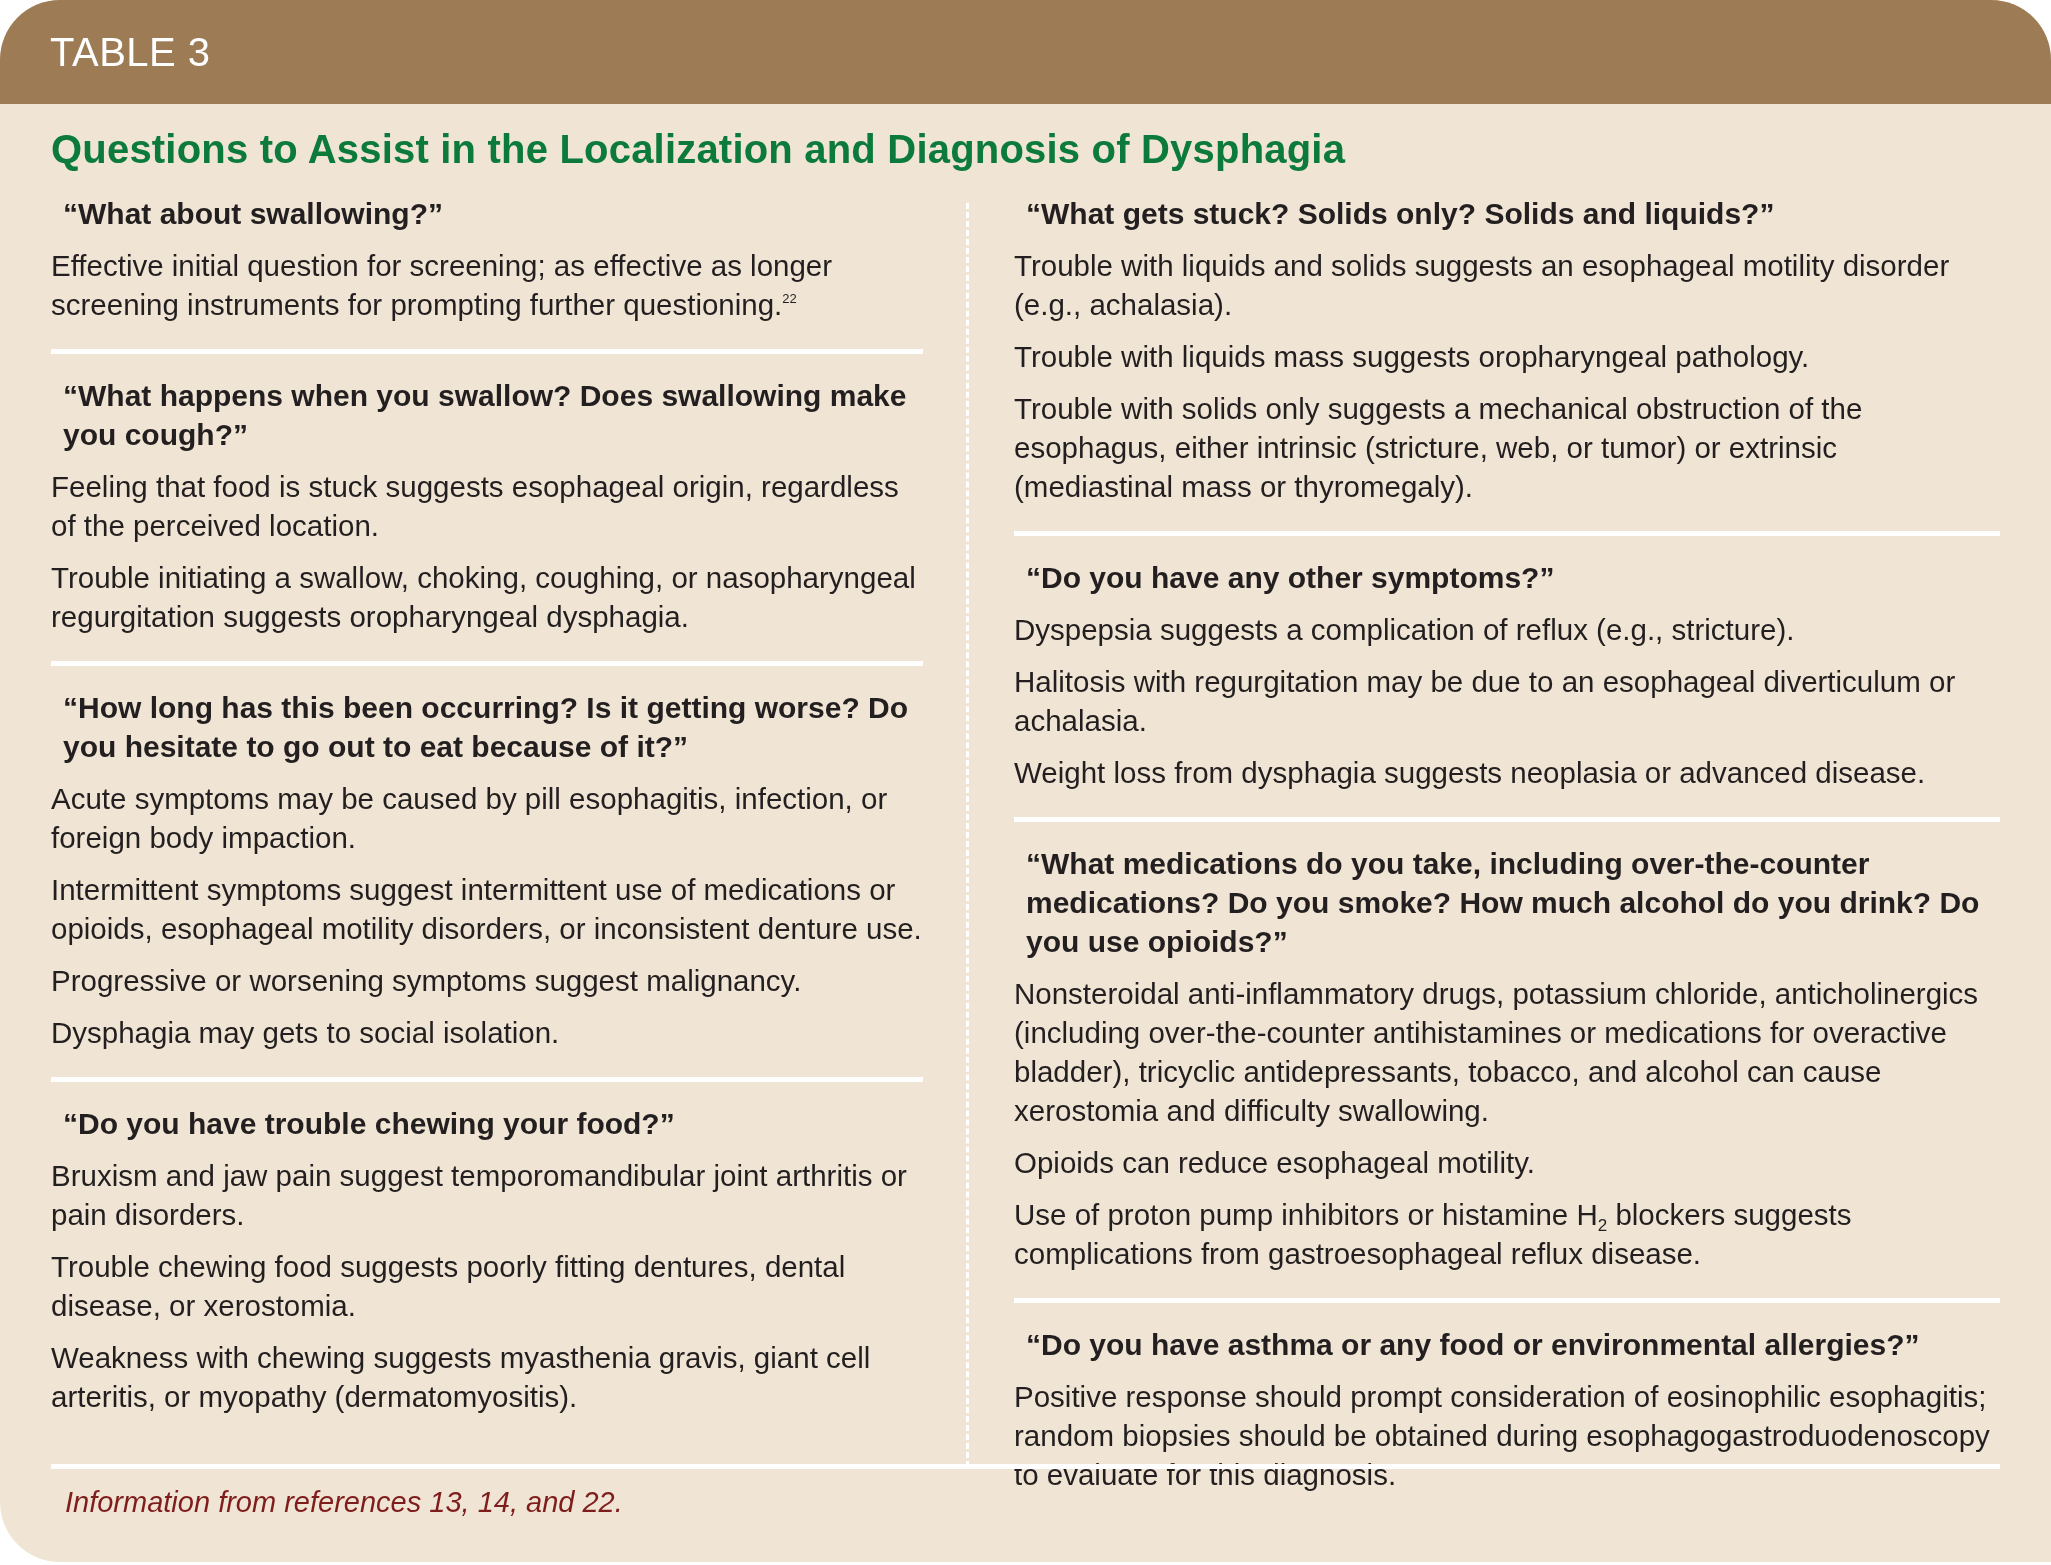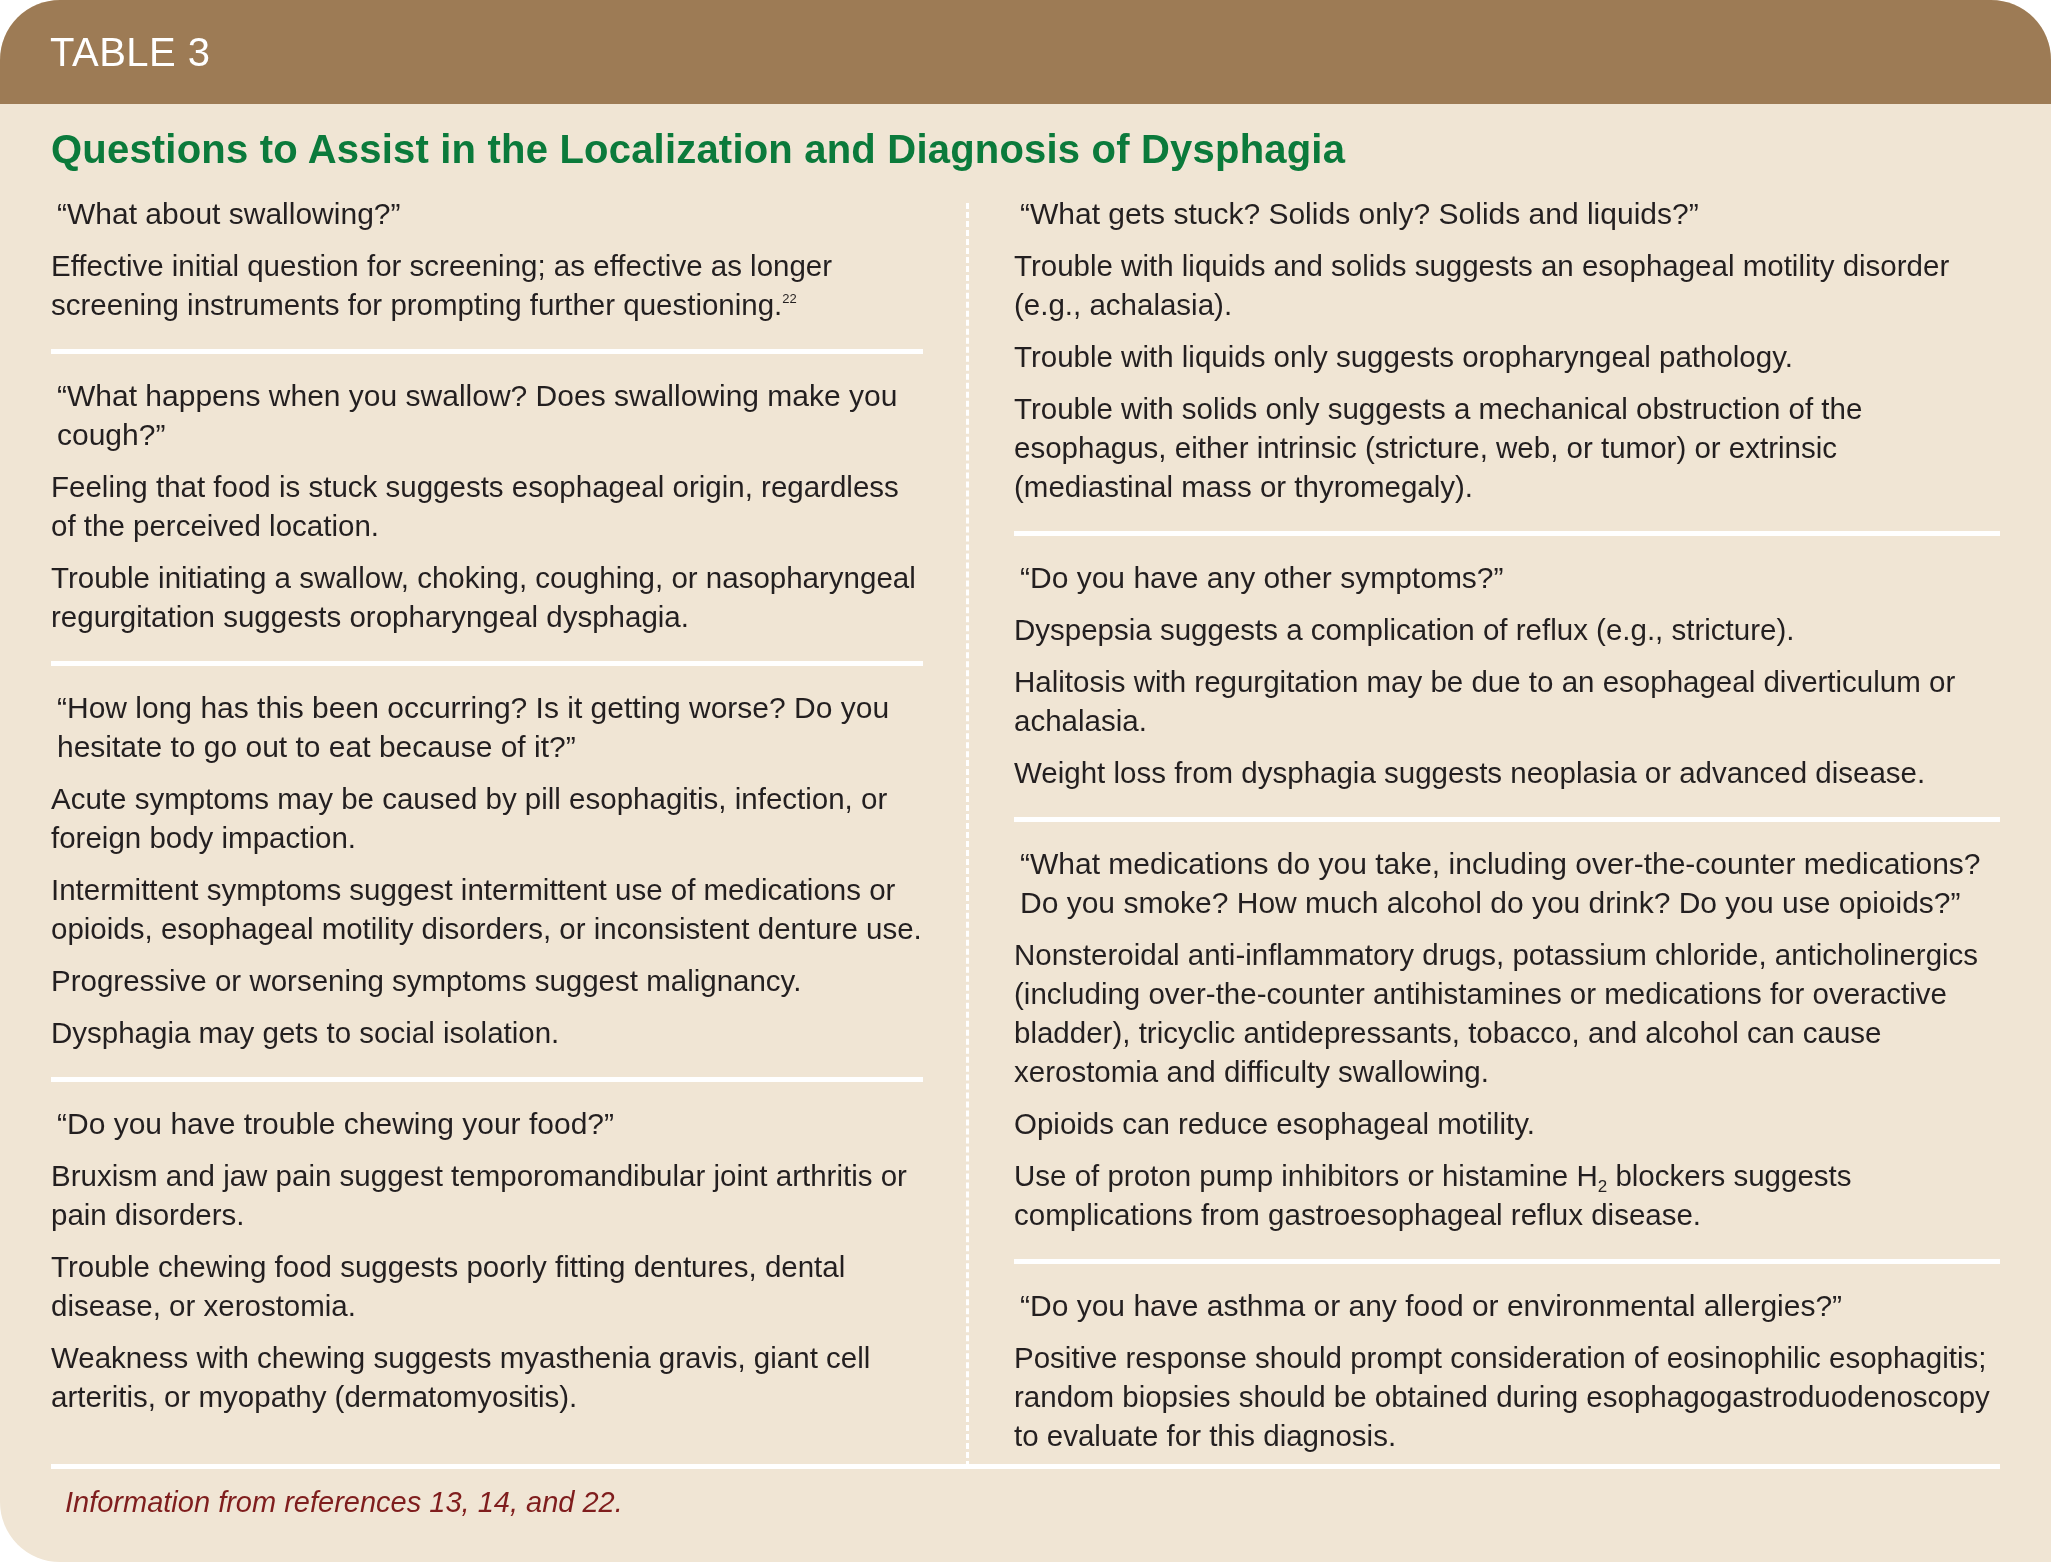--- a/index.html
+++ b/index.html
@@ -23,22 +23,22 @@
   .col { position: absolute; top: 194px; }
   .col-left { left: 51px; width: 872px; }
   .col-right { left: 1014px; width: 986px; }
   .divider {
     position: absolute; left: 966px; top: 203px; height: 1264px; width: 0;
     border-left: 3px dashed #ffffff;
   }
   .section { padding-bottom: 12px; margin-bottom: 22px; border-bottom: 5px solid #ffffff; }
   .section.no-border { border-bottom: none; margin-bottom: 0; }
   .q {
-    font-weight: normal; color: #231f20; font-size: 30px; line-height: 39px;
-    margin: 0 0 13px 6px;
+    font-weight: bold; color: #231f20; font-size: 30px; line-height: 39px;
+    margin: 0 0 13px 12px;
   }
   .a {
     color: #231f20; font-size: 29.5px; line-height: 39px; margin: 0 0 13px 0;
   }
   sup { font-size: 13px; line-height: 0; vertical-align: 12px; }
   sub { font-size: 17px; line-height: 0; vertical-align: -6px; }
   .bottom-rule {
     position: absolute; left: 51px; top: 1464px; width: 1949px; height: 5px; background: #ffffff;
   }
   .footer {
@@ -83,21 +83,21 @@
       <p class="a">Bruxism and jaw pain suggest temporomandibular joint arthritis or pain disorders.</p>
       <p class="a">Trouble chewing food suggests poorly fitting dentures, dental disease, or xerostomia.</p>
       <p class="a">Weakness with chewing suggests myasthenia gravis, giant cell arteritis, or myopathy (dermatomyositis).</p>
     </div>
   </div>
 
   <div class="col col-right">
     <div class="section">
       <p class="q">“What gets stuck? Solids only? Solids and liquids?”</p>
       <p class="a">Trouble with liquids and solids suggests an esophageal motility disorder (e.g., achalasia).</p>
-      <p class="a">Trouble with liquids only suggests oropharyngeal pathology.</p>
+      <p class="a">Trouble with liquids mass suggests oropharyngeal pathology.</p>
       <p class="a">Trouble with solids only suggests a mechanical obstruction of the esophagus, either intrinsic (stricture, web, or tumor) or extrinsic (mediastinal mass or thyromegaly).</p>
     </div>
 
     <div class="section">
       <p class="q">“Do you have any other symptoms?”</p>
       <p class="a">Dyspepsia suggests a complication of reflux (e.g., stricture).</p>
       <p class="a">Halitosis with regurgitation may be due to an esophageal divertic­ulum or achalasia.</p>
       <p class="a">Weight loss from dysphagia suggests neoplasia or advanced disease.</p>
     </div>
 

